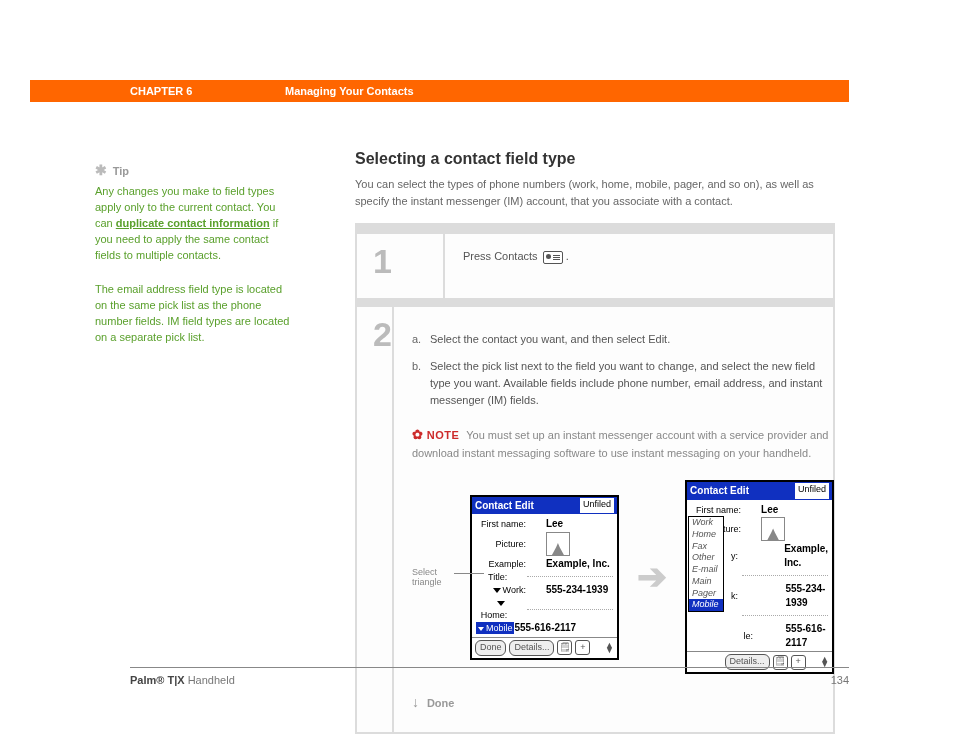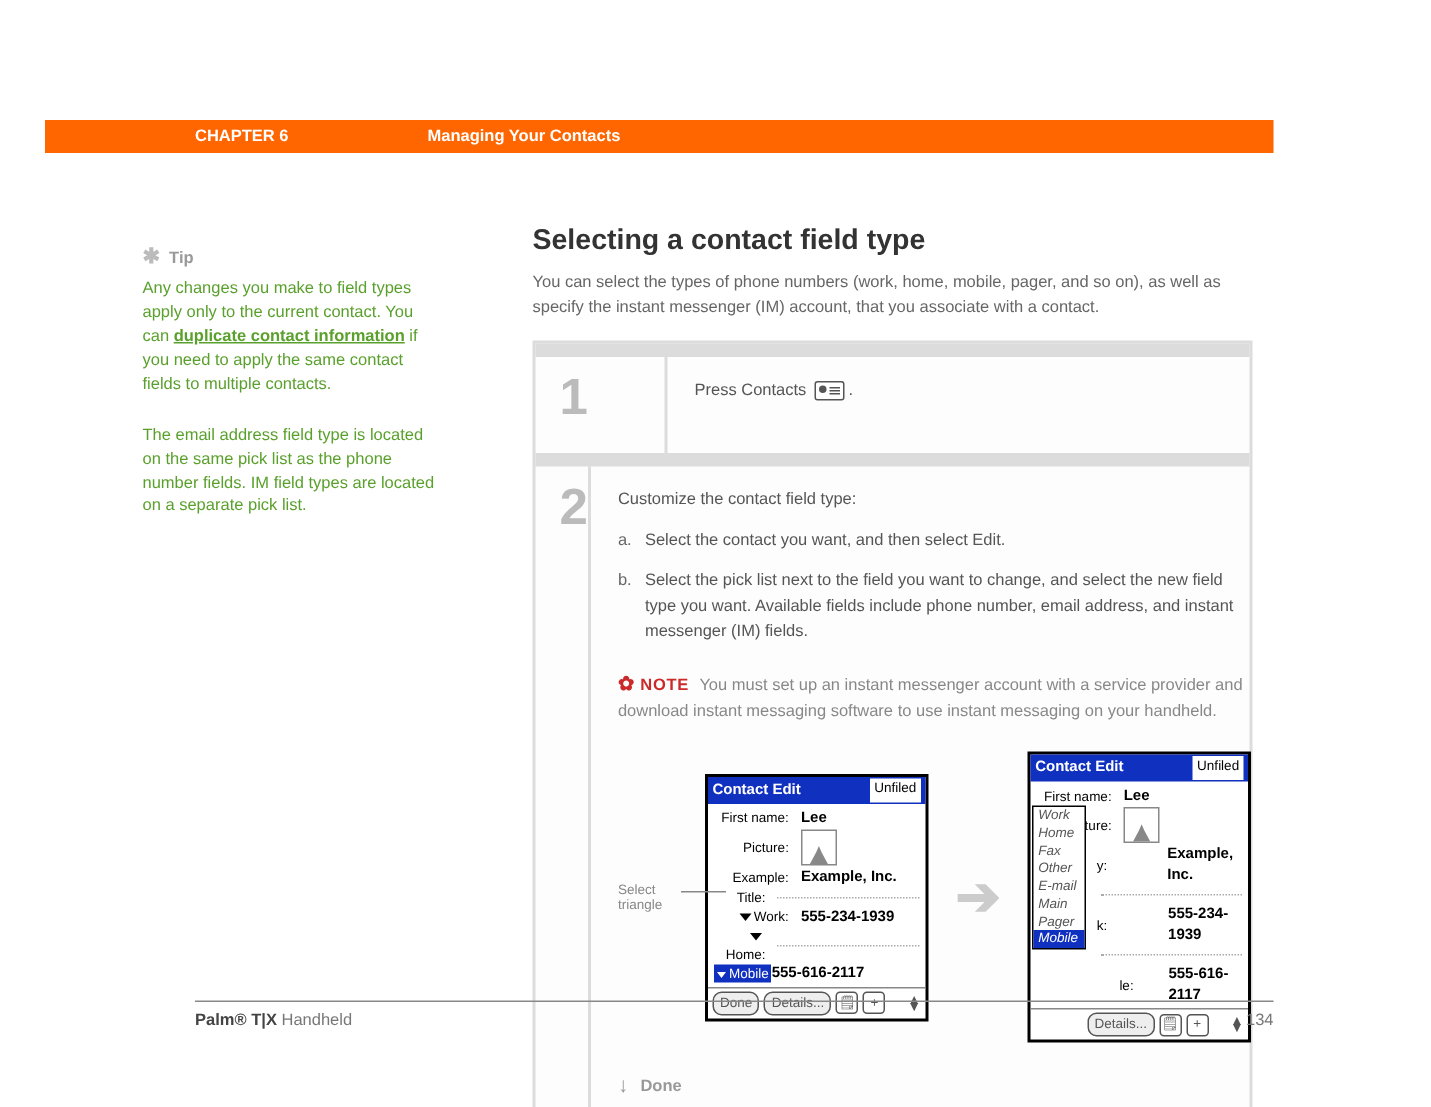--- a/index.html
+++ b/index.html
@@ -42,21 +42,21 @@
   .side-body { color: #5aa02c; }
   .side-link { text-decoration: underline; font-weight: bold; color: #5aa02c; }
   .main {
     position: absolute;
     left: 355px;
     top: 150px;
     width: 480px;
   }
   .h2 {
     color: #333;
-    font-size: 19px;
+    font-size: 16px;
     font-weight: bold;
     margin: 0 0 8px 0;
   }
   .intro {
     color: #666;
     font-size: 11px;
     line-height: 1.5;
     margin-bottom: 14px;
   }
   .steps-box {
@@ -163,21 +163,21 @@
     padding: 0 3px;
     font-size: 9px;
   }
   .pda-body {
     padding: 3px 4px 2px 4px;
     font-size: 9px;
     color:#000;
     line-height: 1.35;
   }
   .pda-row { display:flex; align-items:center; min-height:13px;}
-  .pda-lbl { width: 50px; text-align:right; padding-right:8px; font-size:9px;}
+  .pda-lbl { width: 50px; text-align:right; padding-right:20px; font-size:9px;}
   .pda-val { font-weight:bold; font-family: "Arial Black", Arial; font-size: 10px; }
   .avatar {
     width: 22px; height: 22px; border:1px solid #888;
     display:inline-flex; align-items:flex-end; justify-content:center;
     margin: 1px 0;
   }
   .avatar-inner {
     width: 12px; height: 12px;
     background:#888;
     clip-path: polygon(50% 0, 65% 35%, 100% 100%, 0 100%, 35% 35%);
@@ -294,21 +294,20 @@
         <div class="step-num-cell">1</div>
         <div class="step-body">
           <span class="press-line">Press Contacts </span>
           <span class="contacts-icon"></span> .
         </div>
       </div>
 
       <div class="step-row">
         <div class="step-num-cell">2</div>
         <div class="step-body">
-          <div>Customize the contact field type:</div>
           <div class="sub-li">
             <div class="lbl">a.</div>
             <div class="txt">Select the contact you want, and then select Edit.</div>
           </div>
           <div class="sub-li">
             <div class="lbl">b.</div>
             <div class="txt">Select the pick list next to the field you want to change, and select the new field type you want. Available fields include phone number, email address, and instant messenger (IM) fields.</div>
           </div>
 
           <div class="note-row">

